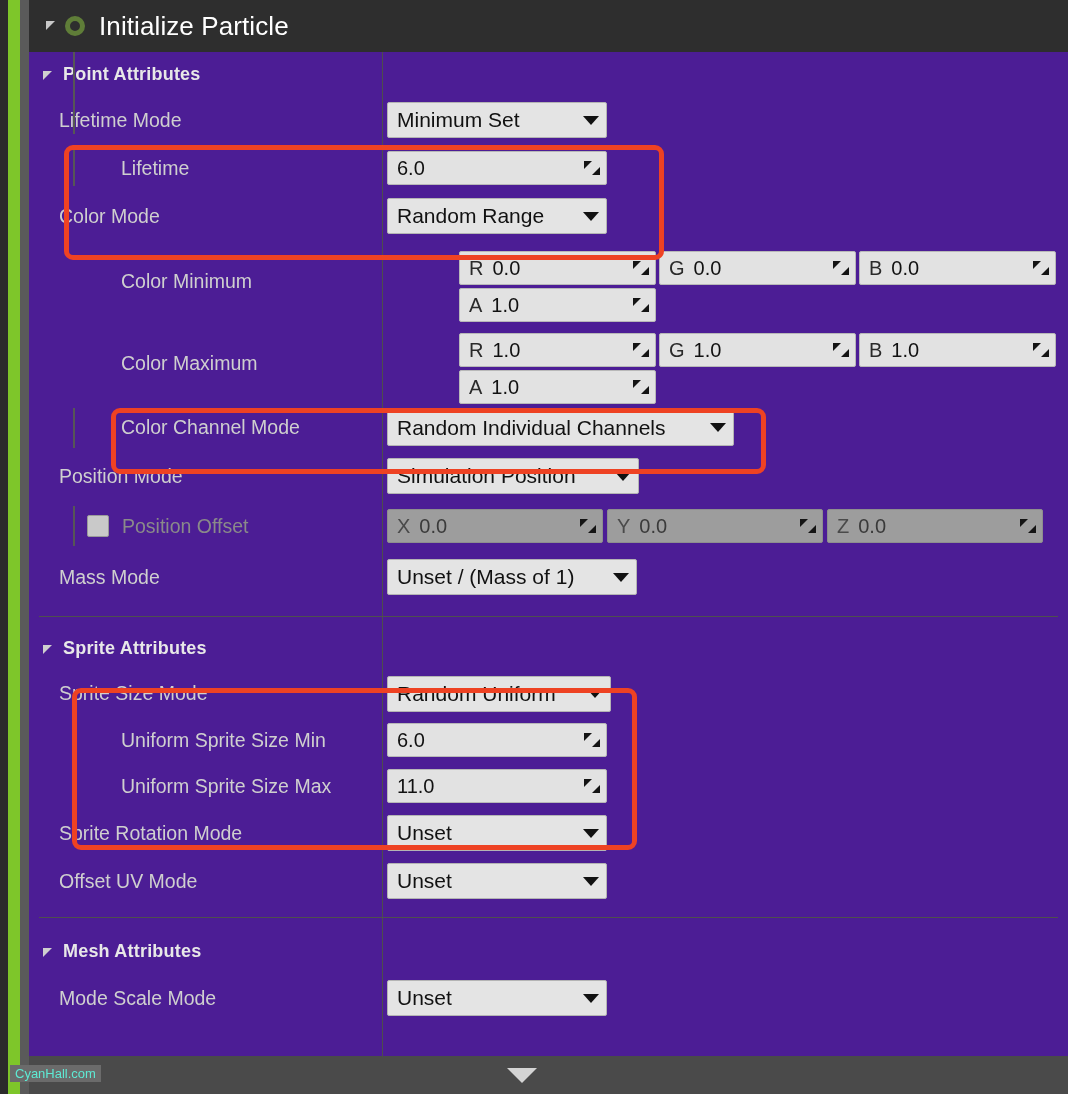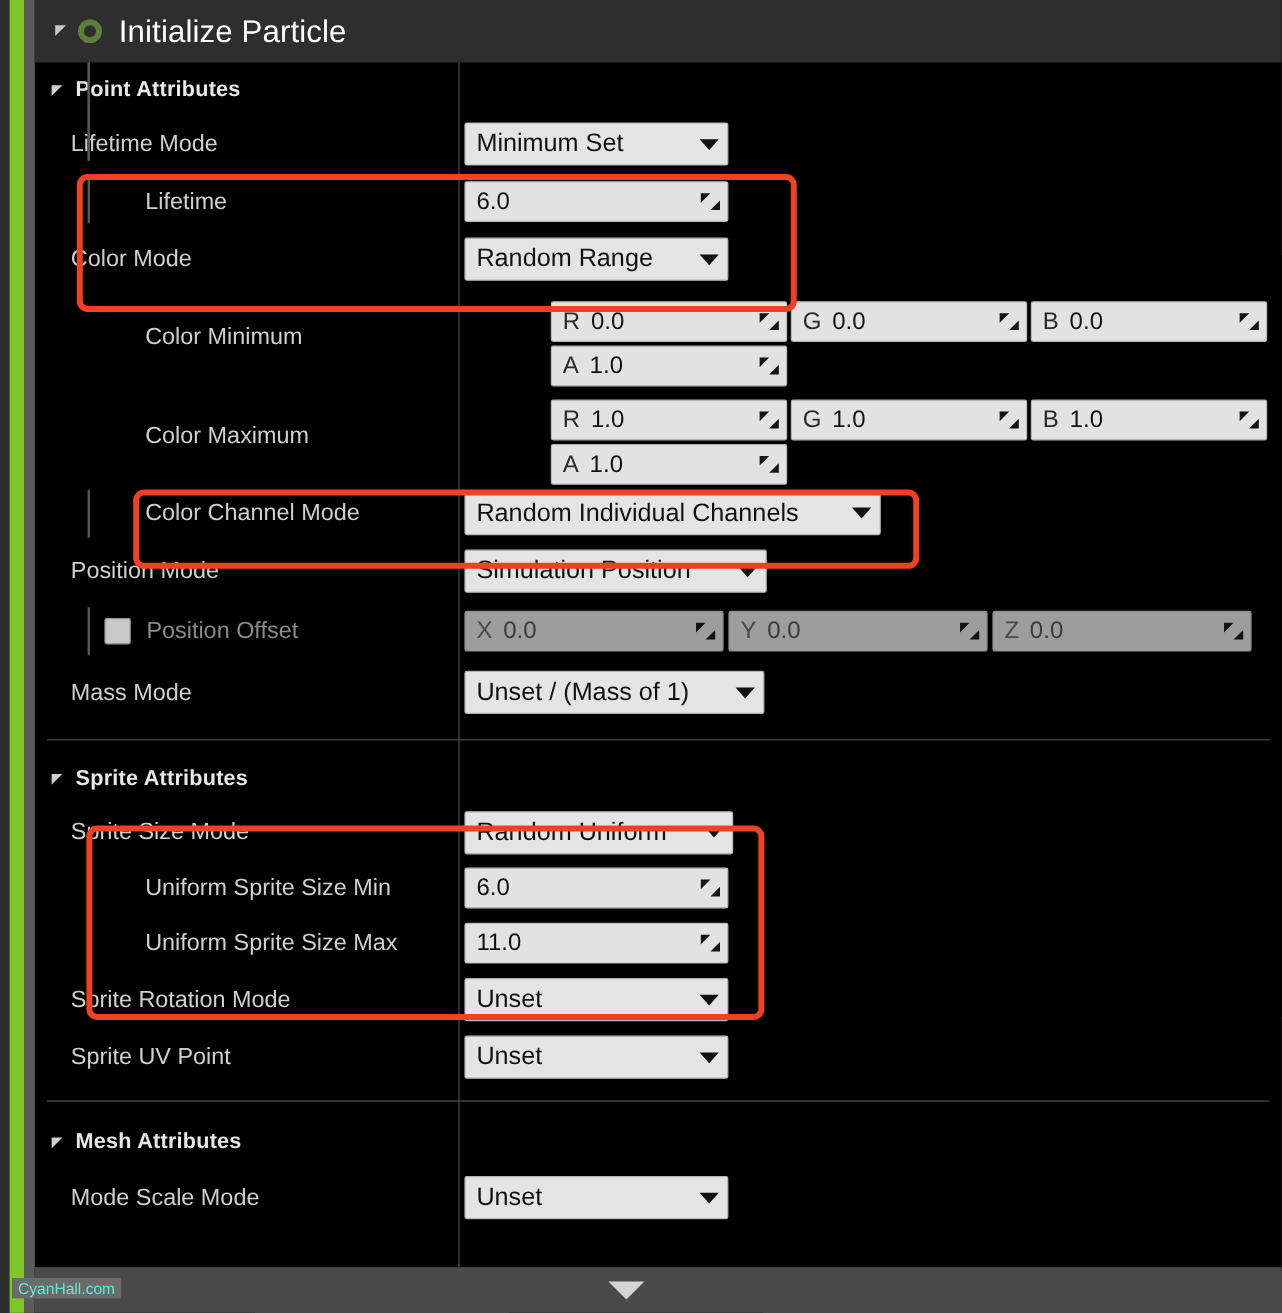--- a/index.html
+++ b/index.html
@@ -13,21 +13,21 @@
     position: relative;
   }
 
   
   #root { position: absolute; inset: 0; background: #3d3d3d; }
   .edge-dark { position: absolute; left: 0; top: 0; width: 8px; height: 1094px; background: #2b2b2b; }
   .edge-green { position: absolute; left: 8px; top: 0; width: 12px; height: 1094px; background: #7ec62a; }
   .edge-gap { position: absolute; left: 20px; top: 0; width: 9px; height: 1094px; background: #5a5a5a; }
 
   
-  .panel { position: absolute; left: 29px; top: 0; width: 1039px; height: 1094px; background: #000000; }
+  .panel { position: absolute; left: 29px; top: 0; width: 1039px; height: 1094px; background: #4c1d95; }
 
   
   .module-header {
     position: absolute; left: 0; top: 0; width: 1039px; height: 52px;
     background: #2e2e2e;
     display: flex; align-items: center;
   }
   .hdr-caret {
     width: 26px; display: flex; align-items: center; justify-content: center;
     margin-left: 8px;
@@ -508,21 +508,21 @@
         <div class="value-col">
           <div class="combo" style="width:220px">
             <span class="cval">Unset</span>
             <span class="caret-dn"></span>
           </div>
         </div>
       </div>
 
       <div class="row" style="height:48px">
         <div class="label-col">
-          <span class="prop-label indent-0">Sprite UV Point</span>
+          <span class="prop-label indent-0">Offset UV Mode</span>
         </div>
         <div class="value-col">
           <div class="combo" style="width:220px">
             <span class="cval">Unset</span>
             <span class="caret-dn"></span>
           </div>
         </div>
       </div>
 
       <div style="height:12px"></div>

